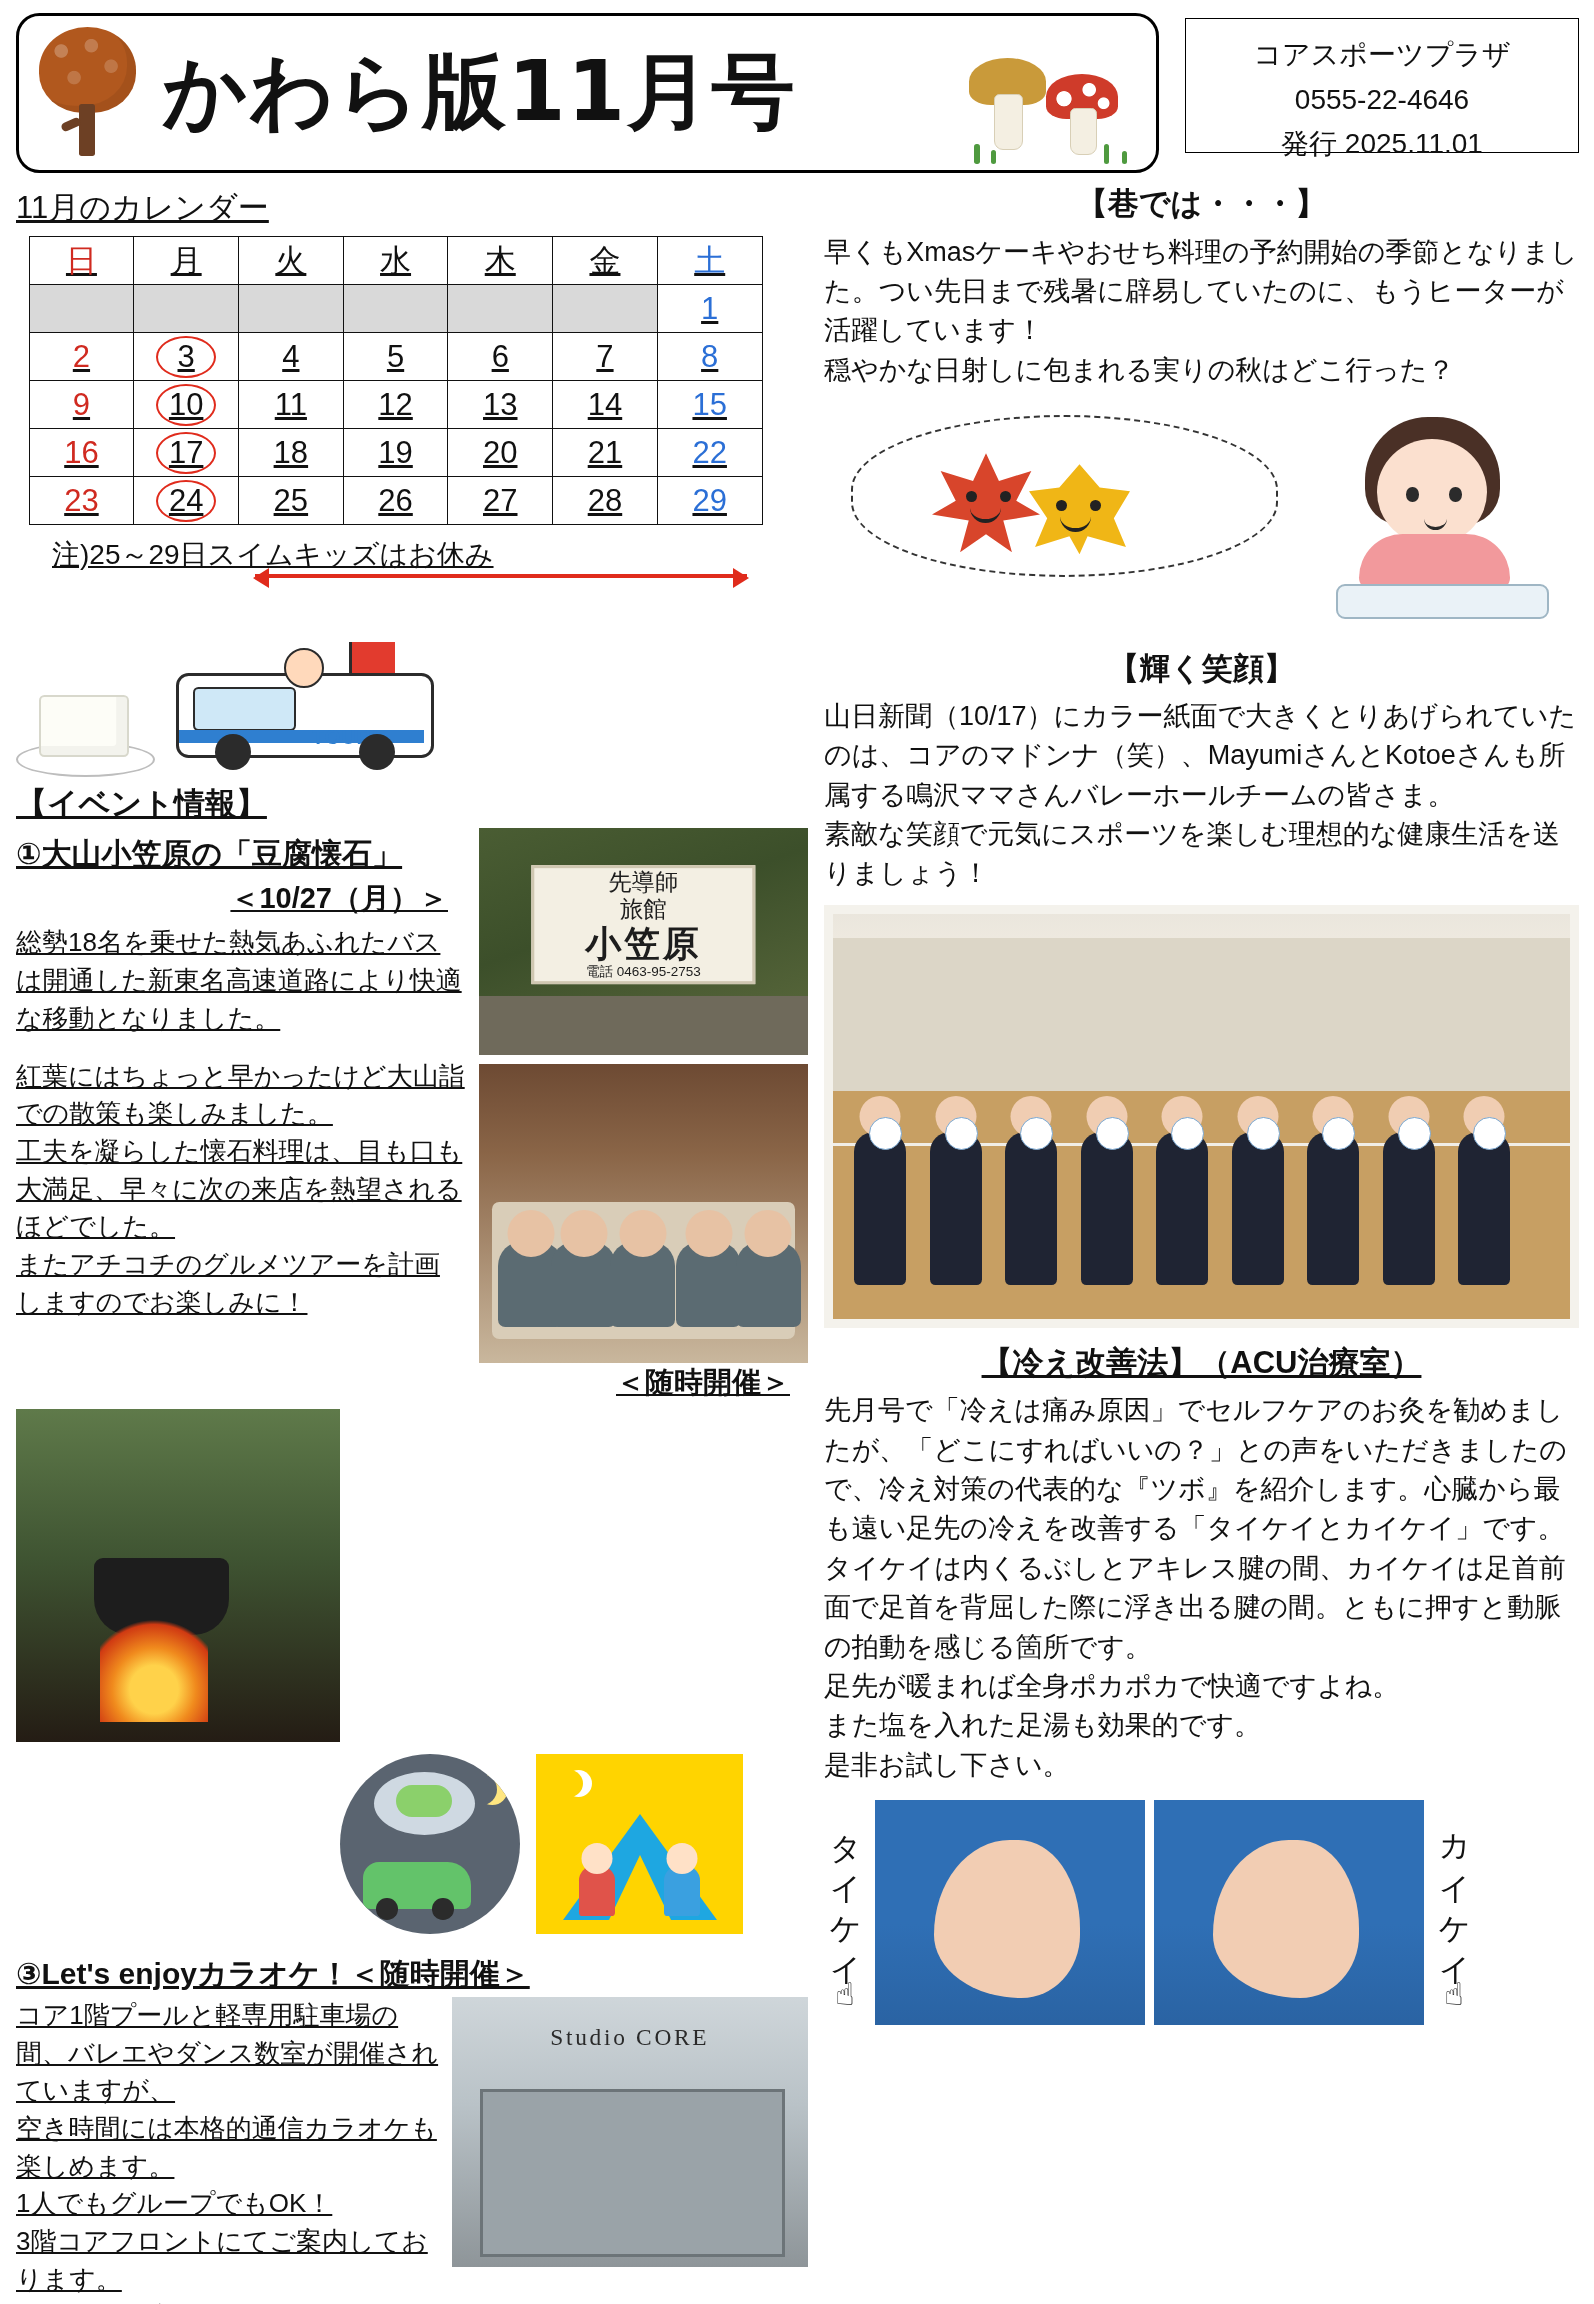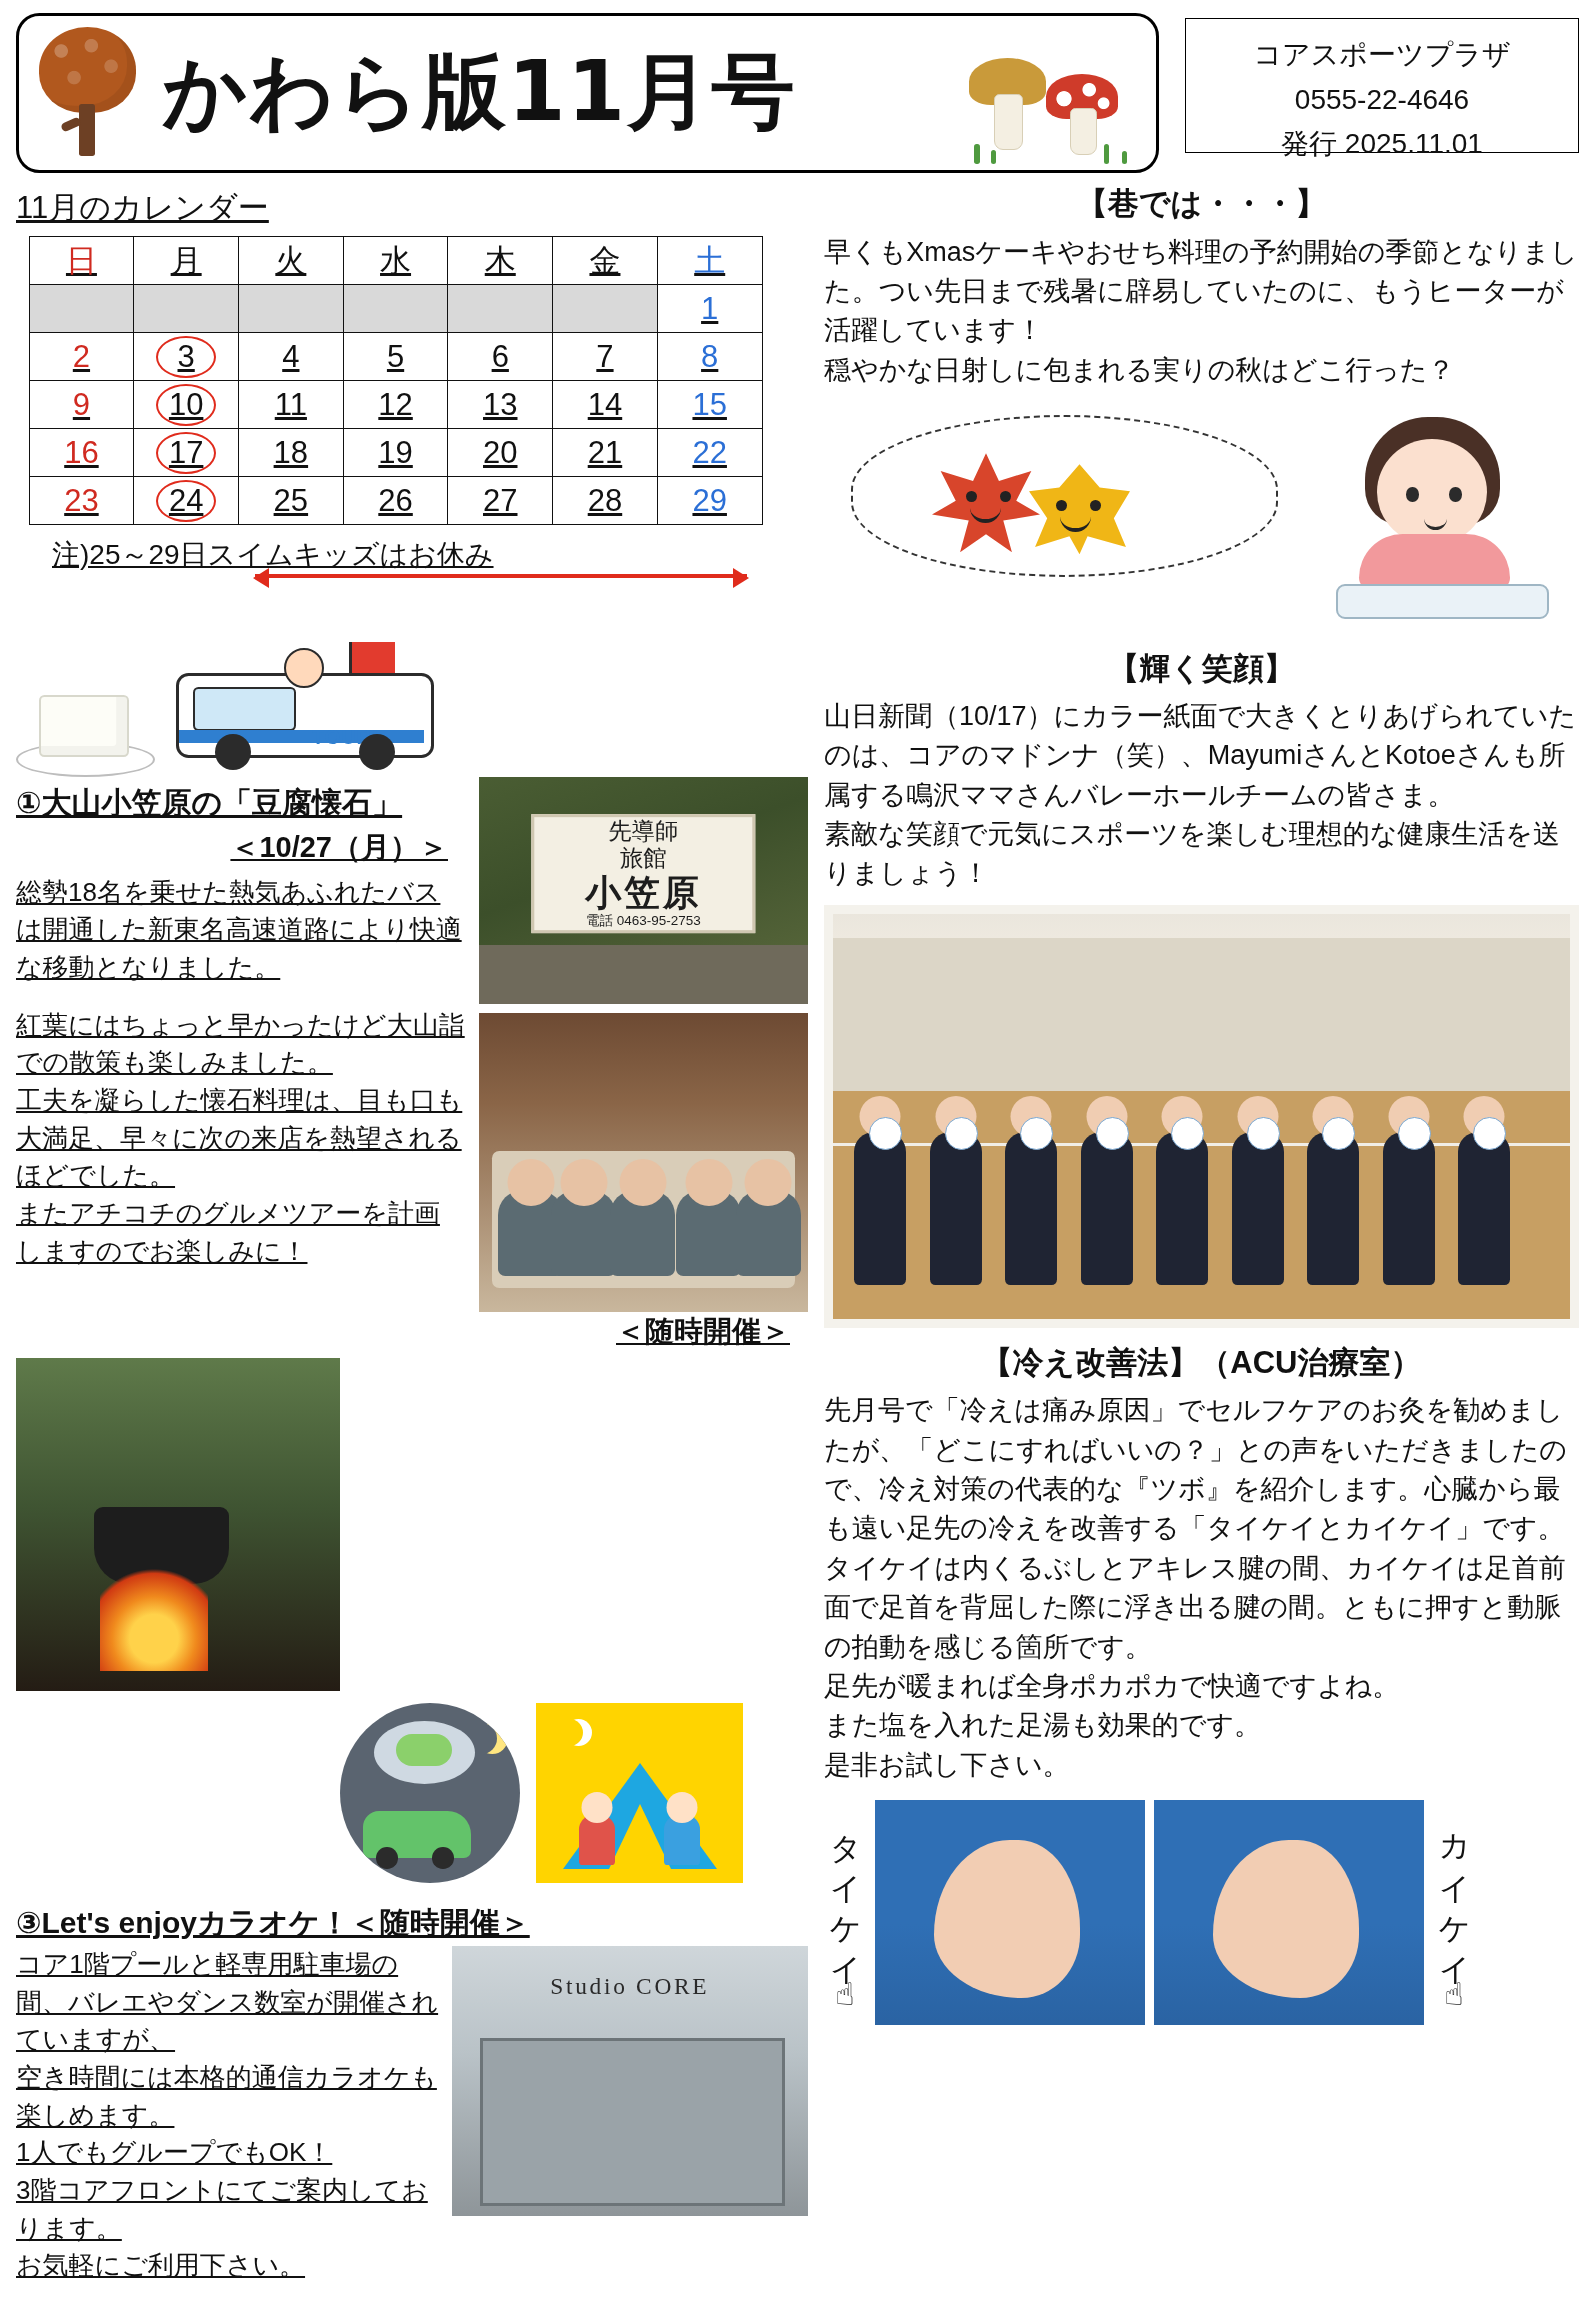--- a/index.html
+++ b/index.html
@@ -298,21 +298,21 @@
   .tofu .cube{position:absolute;left:23.4px;bottom:20px;width:86px;height:58px;background:#fdfdf7;border:2.7px solid #d8d8cc;border-radius:5.4px;
     box-shadow:inset -10.8px -9px 0 rgba(0,0,0,.04);}
 
   .label-rot{
     writing-mode:vertical-rl;
     font-size:31px;
     letter-spacing:5.4px;
     font-family:"Liberation Serif",serif;
   }
   .point-hand{font-size:32px;}
-  .sec-head-c{font-size:31px;font-weight:bold;text-align:center;margin:14.4px 0 7.2px 0;}
+  .sec-head-c{font-size:31px;font-weight:bold;text-align:center;margin:14.4px 0 7.2px 0;text-decoration:underline;}
 </style>
 </head>
 <body>
 
 <div class="page">
 
   <div class="header">
     <div class="title-box">
       <div class="tree">
         <div class="crown"></div>
@@ -454,20 +454,21 @@
             <div class="win"></div>
             <div class="stripe"></div>
             <div class="tourtxt">TOUR!</div>
             <div class="wheel" style="left:36px"></div>
             <div class="wheel" style="right:36px"></div>
           </div>
           <div class="person"></div>
         </div>
       </div>
 
+      <div class="evt-head">【イベント情報】</div>
 
       <div class="two">
         <div class="txtcol">
           <div class="evt-sub">①大山小笠原の「豆腐懐石」</div>
           <div class="evt-date">＜10/27（月）＞</div>
           <div style="white-space:pre-line">総勢18名を乗せた熱気あふれたバスは開通した新東名高速道路により快適な移動となりました。</div>
           <div style="height:20px"></div>
           <div style="white-space:pre-line">紅葉にはちょっと早かったけど大山詣での散策も楽しみました。
 工夫を凝らした懐石料理は、目も口も大満足、早々に次の来店を熱望されるほどでした。
 またアチコチのグルメツアーを計画しますのでお楽しみに！</div>

